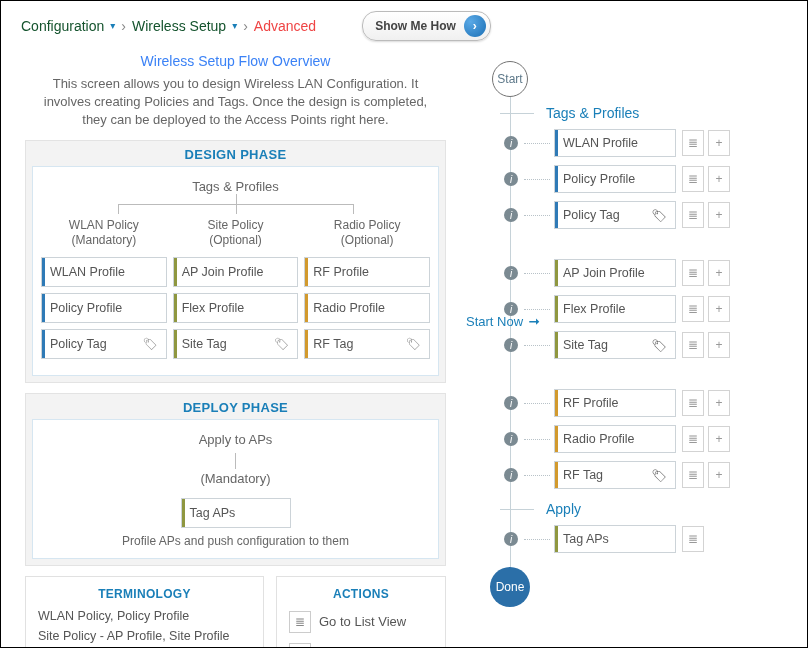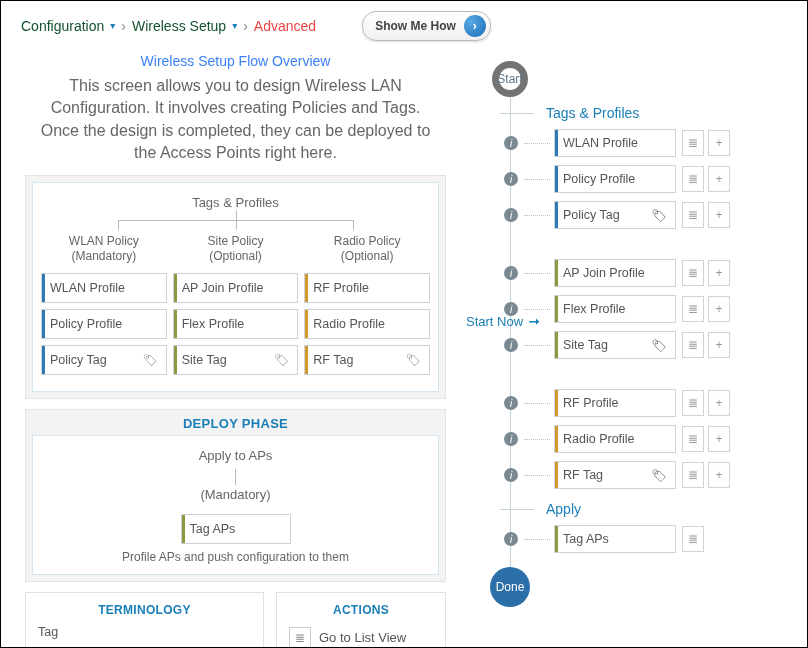--- a/index.html
+++ b/index.html
@@ -48,21 +48,21 @@
     background: radial-gradient(circle at 30% 30%, #5aa9e6, #1b6fb5);
     color: #fff;
     display:flex; align-items:center; justify-content:center;
     font-size: 12px;
   }
   .main { display:flex; }
   .left { width: 455px; padding: 6px 10px 10px 24px; }
   .right { flex:1; padding: 10px 14px 0 12px; position:relative; }
 
   .title-link { text-align:center; color:#3b82f6; font-size:14px; margin-bottom:6px; }
-  .intro { text-align:center; color:#666; font-size:16px; line-height:1.4; margin-bottom:10px; padding: 0 10px;}
+  .intro { text-align:center; color:#666; font-size:13px; line-height:1.4; margin-bottom:10px; padding: 0 10px;}
 
   .panel {
     background:#f3f3f3;
     border:1px solid #e3e3e3;
     padding:6px;
     margin-bottom:10px;
   }
   .phase-title {
     text-align:center;
     color:#1a7fb8;
@@ -156,21 +156,21 @@
   }
   .spine {
     position:absolute;
     left:24px;
     top:32px;
     bottom:36px;
     width:1px;
     background:#c6d2d8;
   }
   .node-circle {
-    width:36px;height:36px;border:7px solid #737373;border-radius:50%;
+    width:36px;height:36px;border:1px solid #737373;border-radius:50%;
     display:flex;align-items:center;justify-content:center;
     color:#5d7889;font-size:12px;
     margin-left:6px;
     background:#fff;
     position:relative; z-index:2;
   }
   .done-circle{
     width:40px;height:40px;border-radius:50%;
     background:#2b6fa8;color:#fff;font-size:12px;
     display:flex;align-items:center;justify-content:center;
@@ -227,20 +227,21 @@
     <span class="circle">›</span>
   </span>
 </div>
 
 <div class="main">
   <div class="left">
     <div class="title-link">Wireless Setup Flow Overview</div>
     <div class="intro">This screen allows you to design Wireless LAN Configuration. It involves creating Policies and Tags. Once the design is completed, they can be deployed to the Access Points right here.</div>
 
     <div class="panel">
+      <div class="phase-title">DESIGN PHASE</div>
       <div class="card">
         <div class="subhead">Tags &amp; Profiles</div>
         <div class="tree-connect">
           <div class="hz"></div>
             <div class="v1"></div>
             <div class="v2"></div>
             <div class="v3"></div>
         </div>
         <div class="cols">
           <div class="col">
@@ -307,21 +308,20 @@
               <span>Tag APs</span>
             </div>
         </div>
         <div class="note">Profile APs and push configuration to them</div>
       </div>
     </div>
 
     <div class="bottom-row">
       <div class="term-box">
         <h4>TERMINOLOGY</h4>
-        <div>Tag</div>
         <div>WLAN Policy, Policy Profile</div>
         <div>Site Policy - AP Profile, Site Profile</div>
 
       </div>
       <div class="act-box" style="flex:0 0 170px">
         <h4>ACTIONS</h4>
         <div class="act-item">
           <span class="sq-btn">≣</span>
           <span>Go to List View</span>
         </div>

